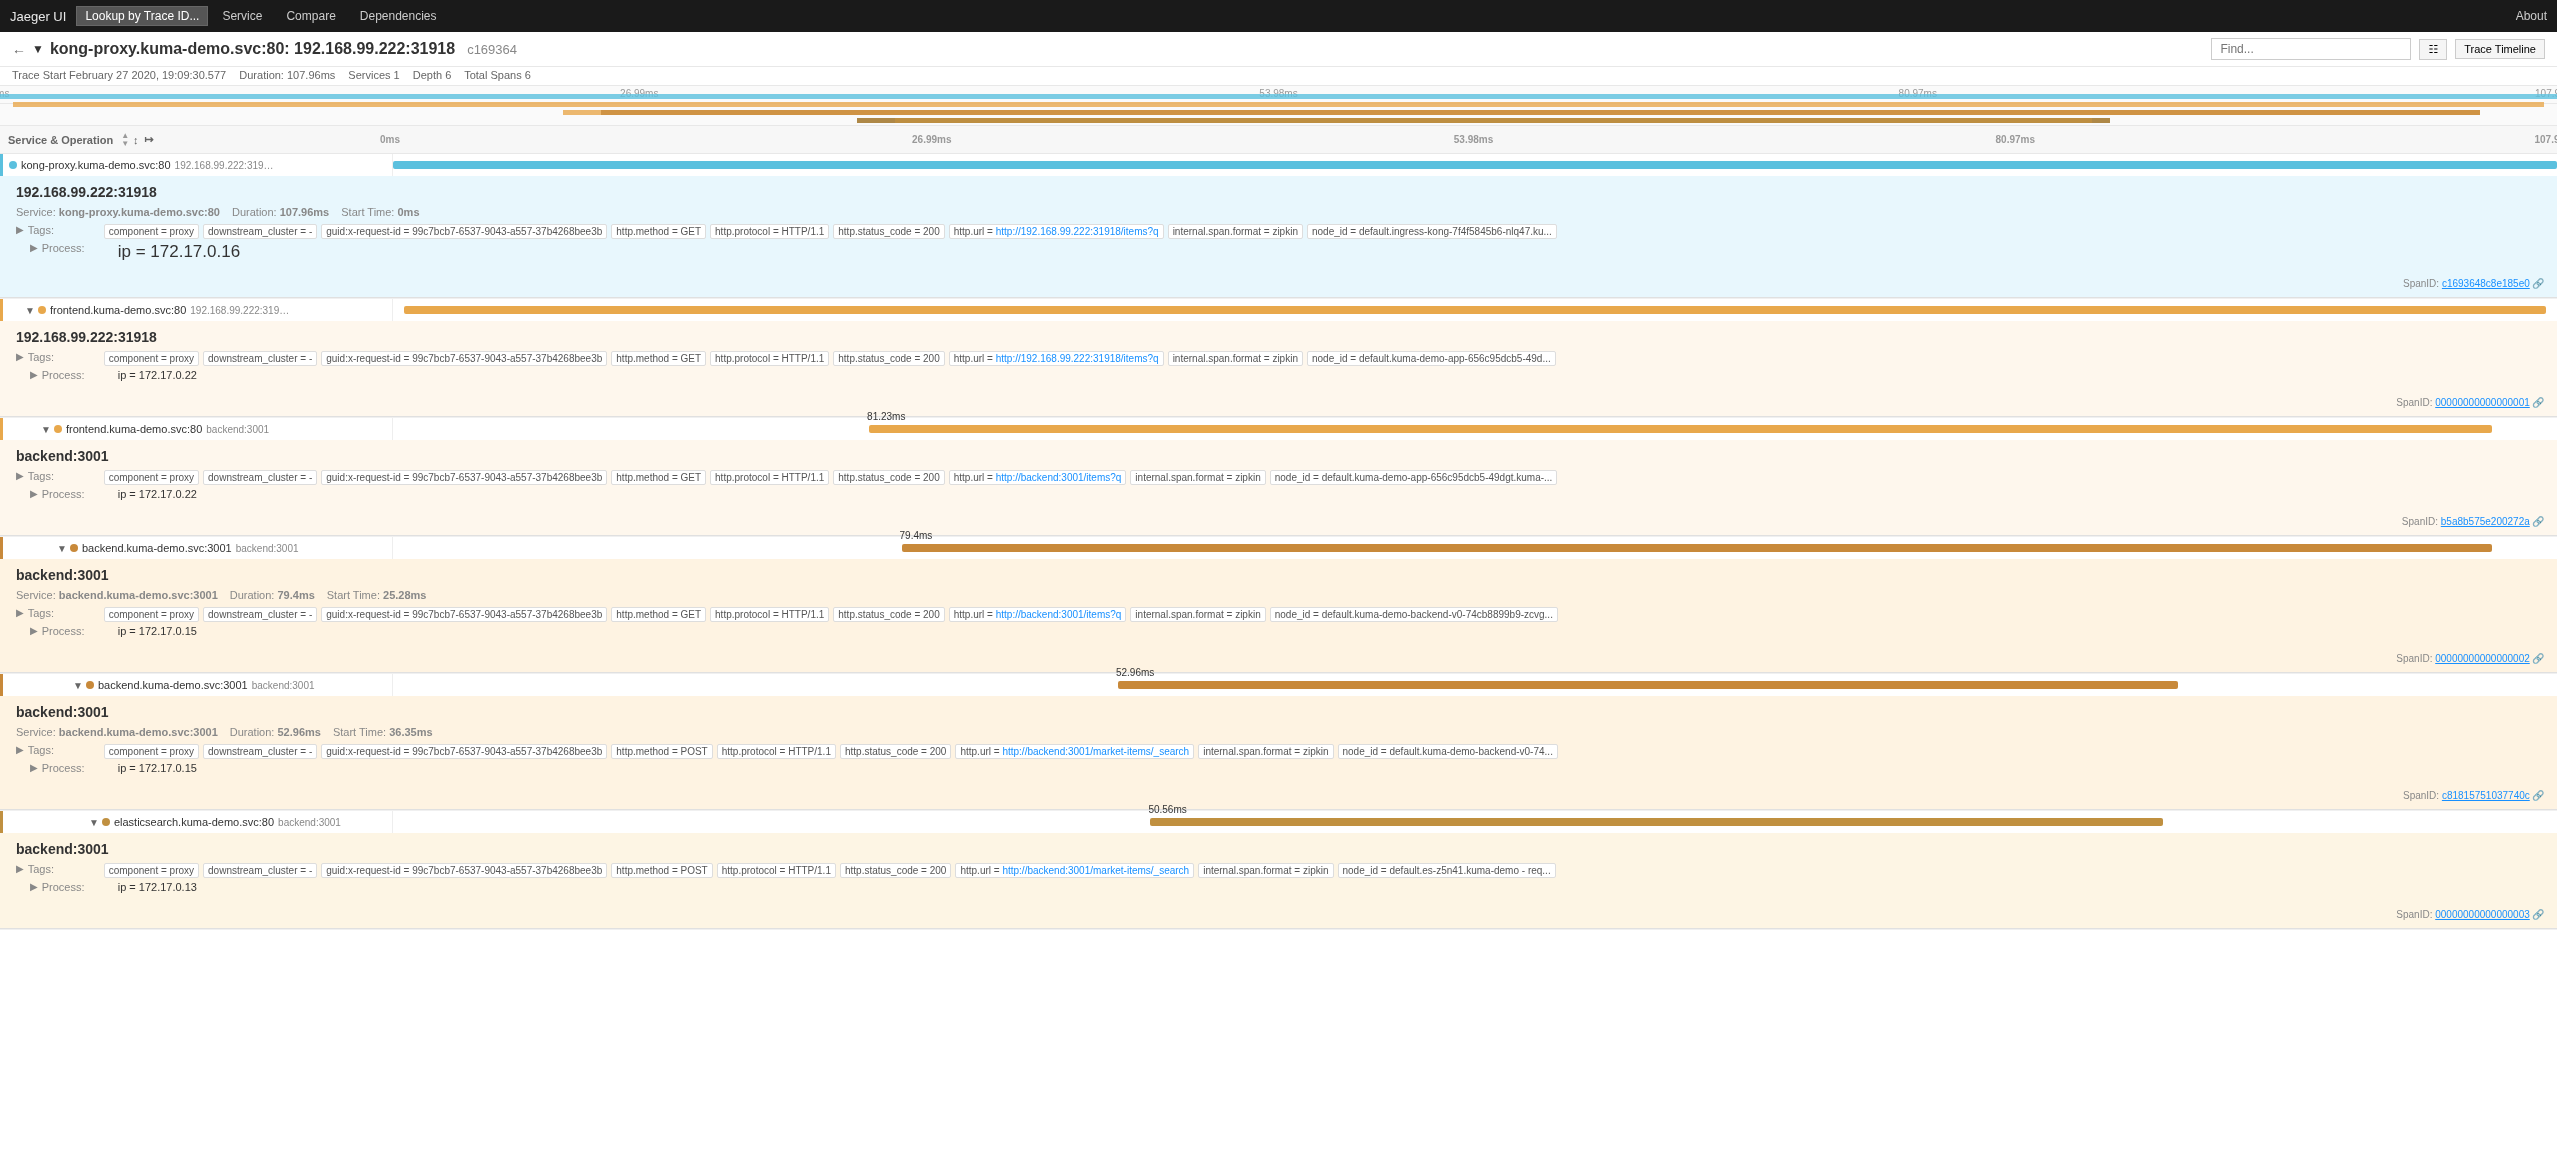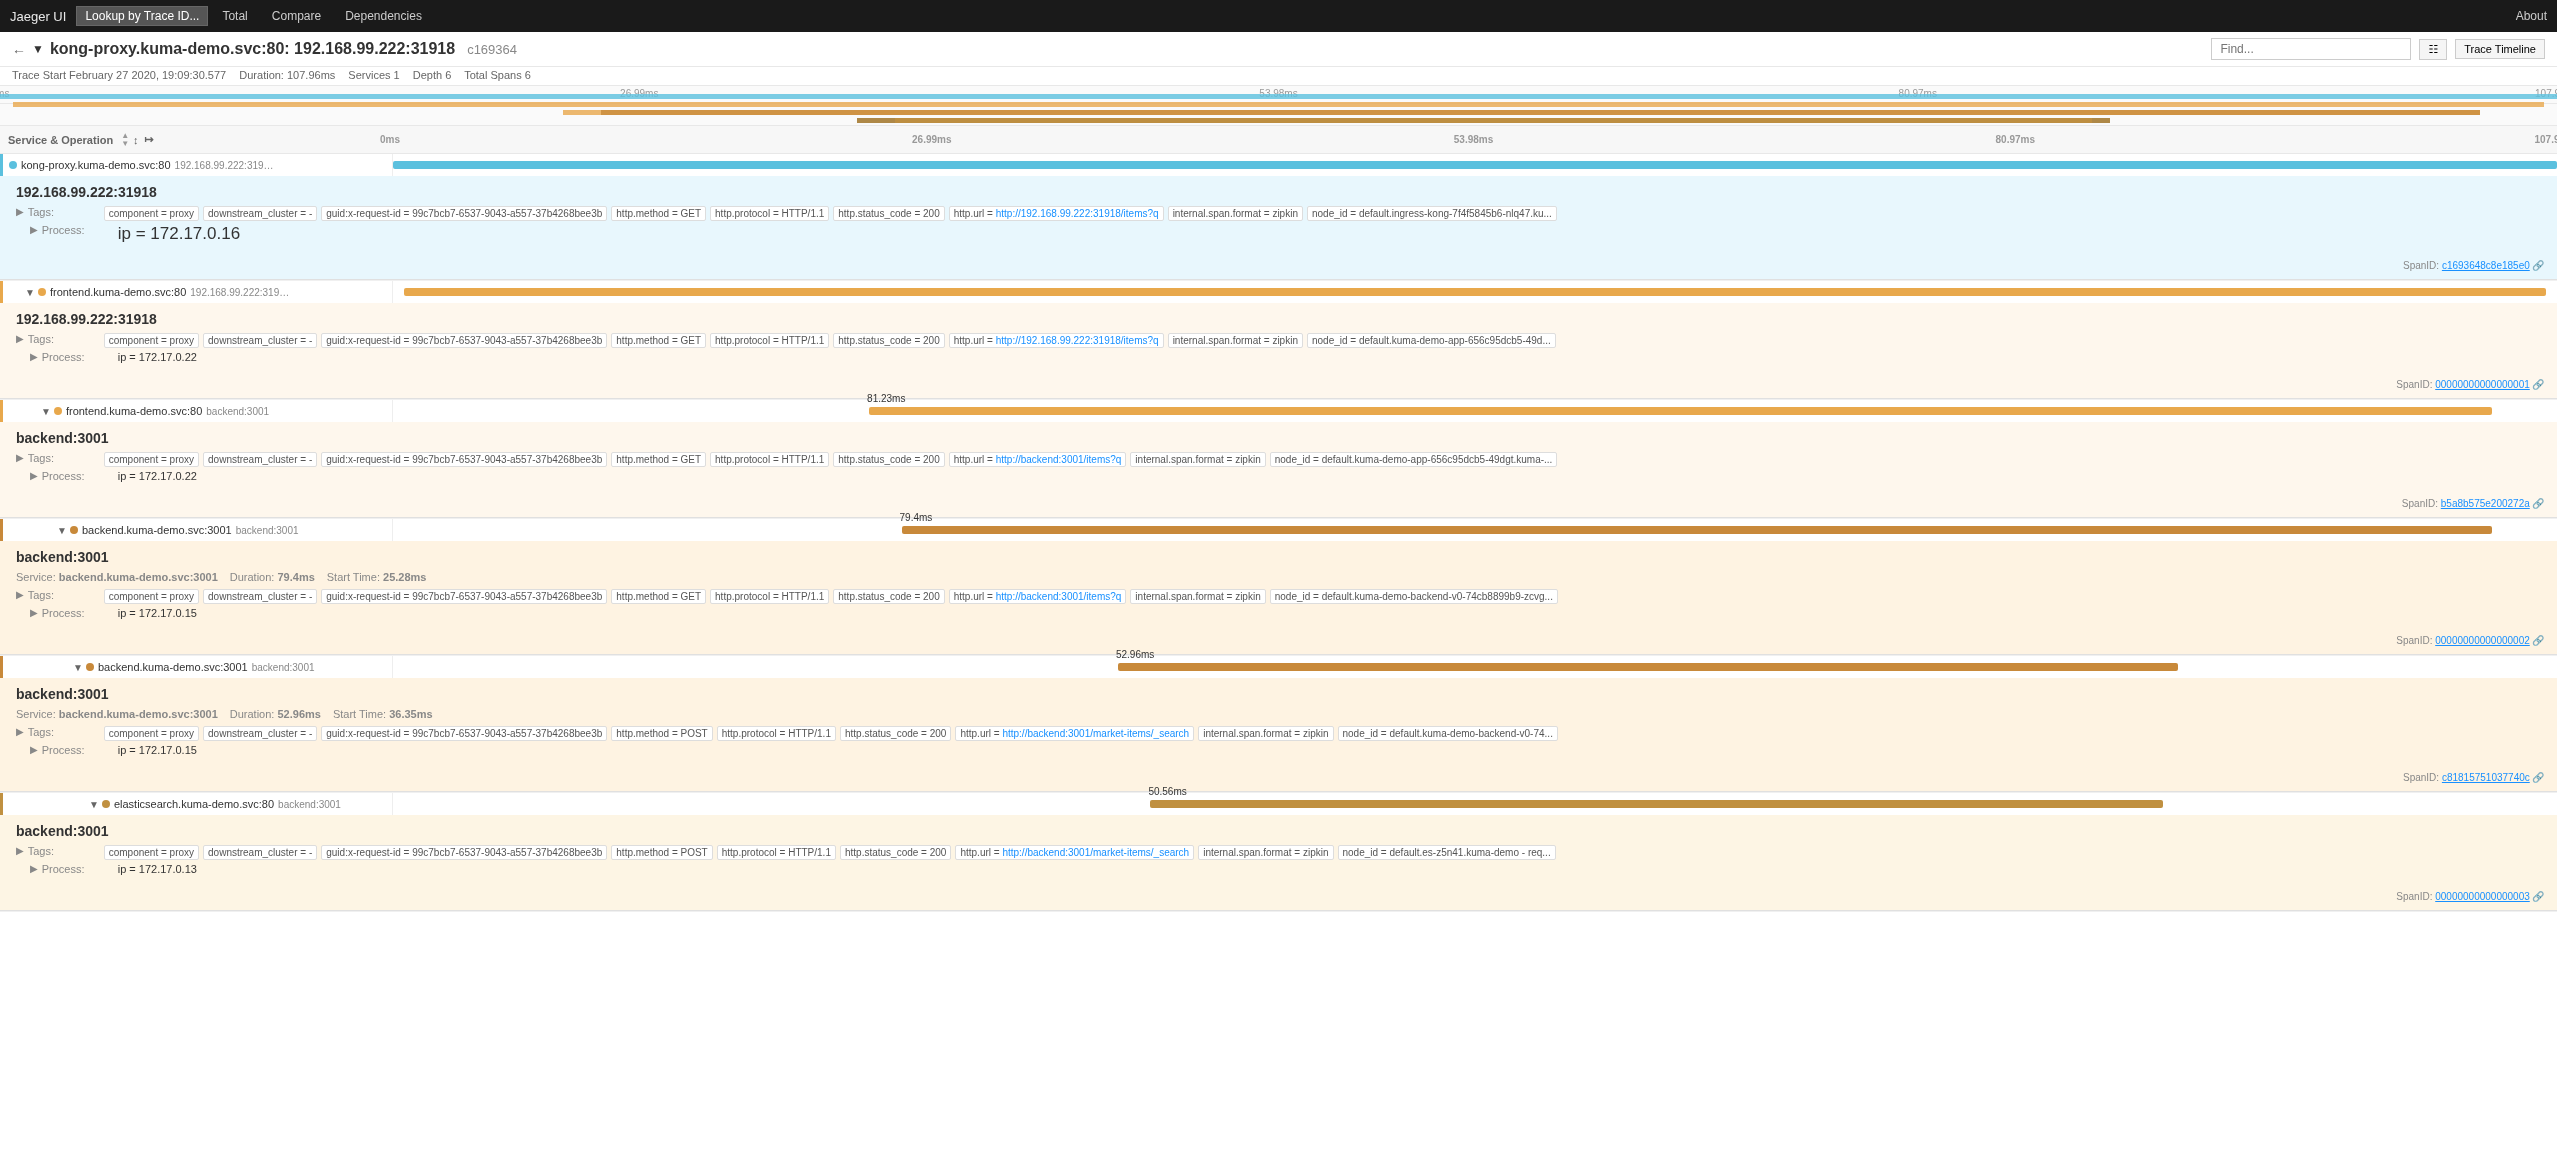--- a/index.html
+++ b/index.html
@@ -69,21 +69,21 @@
     .sort-icons { display: flex; flex-direction: column; margin-left: 4px; }
     .sort-icon { font-size: 8px; line-height: 1; color: #999; cursor: pointer; }
   </style>
 </head>
 <body>
 
 <nav class="top-nav">
   <span class="brand">Jaeger UI</span>
   <button class="lookup-btn">Lookup by Trace ID...</button>
   <div class="nav-links">
-    <a class="nav-link">Total</a>
+    <a class="nav-link">Service</a>
     <a class="nav-link">Compare</a>
     <a class="nav-link">Dependencies</a>
   </div>
   <span class="about">About</span>
 </nav>
 
 <div class="trace-header">
   <span class="back-btn">←</span>
   <span style="font-size:12px; margin-right:6px;">▼</span>
   <span class="trace-title">
@@ -149,20 +149,21 @@
           <span class="span-op-name">192.168.99.222:31918</span>
         </div>
         <div class="span-timeline-cell">
           <div class="span-bar-container" style="left: 0%; width: 100%;">
             <div class="span-bar" style="width: 100%; background: rgb(91, 192, 222);"></div>
           </div>
         </div>
       </div>
       <div class="detail-panel" style="background: rgb(232, 247, 253);">
         <div class="detail-title">192.168.99.222:31918</div>
+        <div class="detail-meta"><span>Service: <strong>kong-proxy.kuma-demo.svc:80</strong></span><span>Duration: <strong>107.96ms</strong></span><span>Start Time: <strong>0ms</strong></span></div>
         <div class="detail-row">
           <span style="cursor: pointer; margin-right: 4px; color: rgb(136, 136, 136); font-size: 10px;">▶</span>
           <span class="detail-label">Tags:</span>
           <div class="detail-tags">
             <span class="detail-tag">component = proxy</span>
             <span class="detail-tag">downstream_cluster = -</span>
             <span class="detail-tag">guid:x-request-id = 99c7bcb7-6537-9043-a557-37b4268bee3b</span>
             <span class="detail-tag">http.method = GET</span>
             <span class="detail-tag">http.protocol = HTTP/1.1</span>
             <span class="detail-tag">http.status_code = 200</span>

